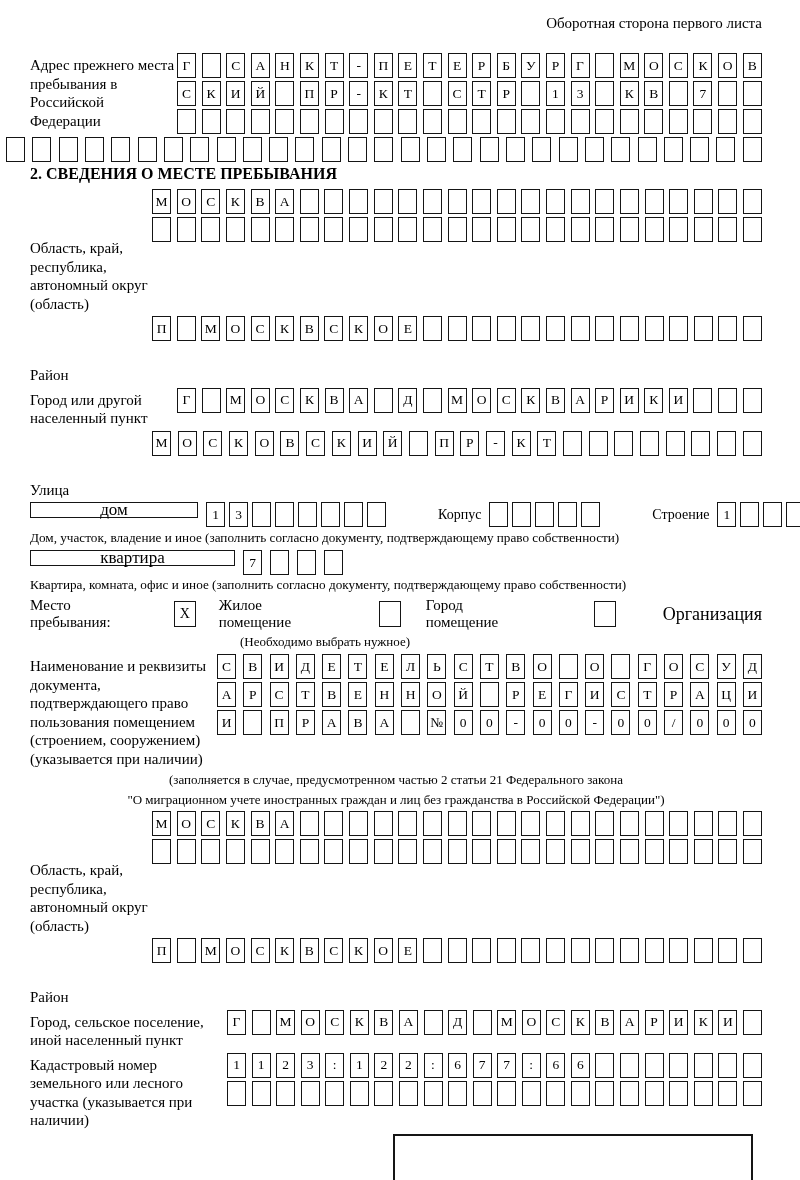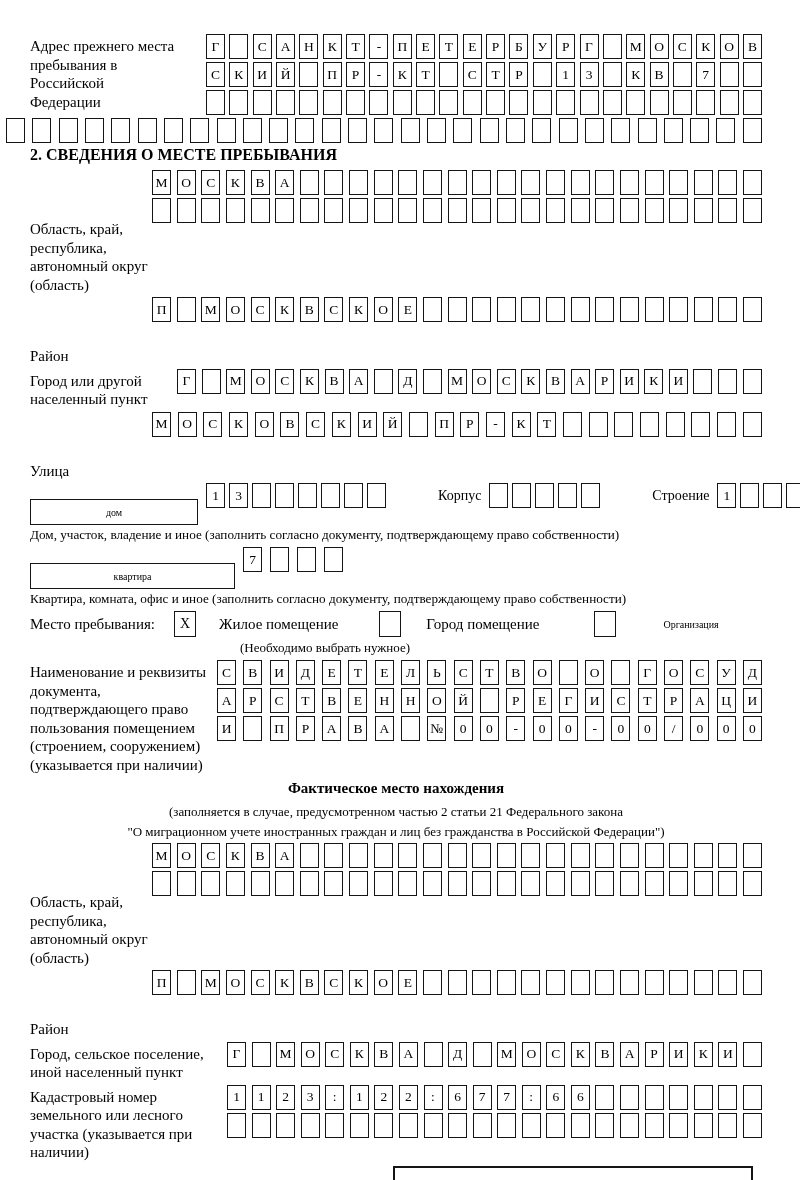--- a/index.html
+++ b/index.html
@@ -27,47 +27,48 @@
     border:1.7px solid #151515;
     display:flex;align-items:center;justify-content:center;
     font-size:13.5px;line-height:1;
   }
   .overflow-row{margin-left:-24px;width:756px;margin-bottom:2px;}
   .note{font-size:13px;line-height:17px;text-align:center;margin:1px 0 3px;}
   .sec-title{font-size:16px;font-weight:bold;text-align:left;margin:3px 0 6px;}
   .sub-title{font-size:15px;font-weight:bold;text-align:center;margin:6px 0 6px;}
   .caption{font-size:13.2px;line-height:16px;margin:1px 0 4px;}
   .widebox{
-    box-sizing:border-box;border:1.7px solid #151515;height:26px;flex:none;
-    display:flex;align-items:center;justify-content:center;font-size:10px;margin-top:16px;
+    box-sizing:border-box;border:1.7px solid #151515;height:16px;flex:none;
+    display:flex;align-items:center;justify-content:center;font-size:17px;
   }
   .inline-lbl{font-size:14px;line-height:26px;flex:none;margin-left:44px;}
   .hrow{display:flex;align-items:flex-start;margin-bottom:2px;gap:8px;}
   .checkbox{
     box-sizing:border-box;width:22px;height:26px;flex:none;
     border:1.7px solid #151515;
     display:flex;align-items:center;justify-content:center;font-size:14px;
   }
   .stay-row{display:flex;align-items:center;margin-bottom:2px;gap:11px;}
   .stay-note{font-size:13px;line-height:17px;margin:0 0 4px 210px;}
   .stamp-box{
     box-sizing:border-box;width:360px;height:172px;
     border:2px solid #151515;margin-left:363px;margin-top:4px;
   }
   .stamp-caption{
     width:400px;margin-left:340px;margin-top:4px;
     font-size:13.2px;line-height:18.5px;text-align:center;
   }
-  .mt20{margin-top:20px;gap:29px;}
+  .mt20{margin-top:20px;}
 </style>
 </head>
 <body>
 
 <div class="page">
 
+  <div class="top-title">Оборотная сторона первого листа</div>
 
   <div class="form-row mt20">
     <div class="label w145">Адрес прежнего места пребывания в Российской Федерации</div>
     <div class="cellrows">
       <div class="cells">
           <span class="cell">Г</span>
           <span class="cell">&nbsp;</span>
           <span class="cell">С</span>
           <span class="cell">А</span>
           <span class="cell">Н</span>
@@ -377,21 +378,21 @@
   </div>
   <div class="caption">Квартира, комната, офис и иное (заполнить согласно документу, подтверждающему право собственности)</div>
 
   <div class="stay-row">
     <span style="font-size:15px;">Место пребывания:</span>
     <span class="checkbox" style="margin-left:8px;">Х</span>
     <span style="font-size:15px;margin-left:12px;">Жилое помещение</span>
     <span class="checkbox" style="margin-left:30px;"></span>
     <span style="font-size:15px;margin-left:14px;">Город помещение</span>
     <span class="checkbox" style="margin-left:44px;"></span>
-    <span style="font-size:10px;margin-left:36px;">Организация</span>
+    <span style="font-size:18px;margin-left:36px;">Организация</span>
   </div>
   <div class="stay-note">(Необходимо выбрать нужное)</div>
 
   <div class="form-row">
     <div class="label w185">Наименование и реквизиты документа, подтверждающего право пользования помещением (строением, сооружением) (указывается при наличии)</div>
     <div class="cellrows">
       <div class="cells">
           <span class="cell">С</span>
           <span class="cell">В</span>
           <span class="cell">И</span>
@@ -456,21 +457,20 @@
           <span class="cell">0</span>
           <span class="cell">0</span>
           <span class="cell">/</span>
           <span class="cell">0</span>
           <span class="cell">0</span>
           <span class="cell">0</span>
         </div>
     </div>
   </div>
 
-  <div class="sub-title">Фактическое место нахождения</div>
   <div class="note">(заполняется в случае, предусмотренном частью 2 статьи 21 Федерального закона</div>
   <div class="note">"О миграционном учете иностранных граждан и лиц без гражданства в Российской Федерации")</div>
 
   <div class="form-row">
     <div class="label w118">Область, край, республика, автономный округ (область)</div>
     <div class="cellrows">
       <div class="cells">
           <span class="cell">М</span>
           <span class="cell">О</span>
           <span class="cell">С</span>

